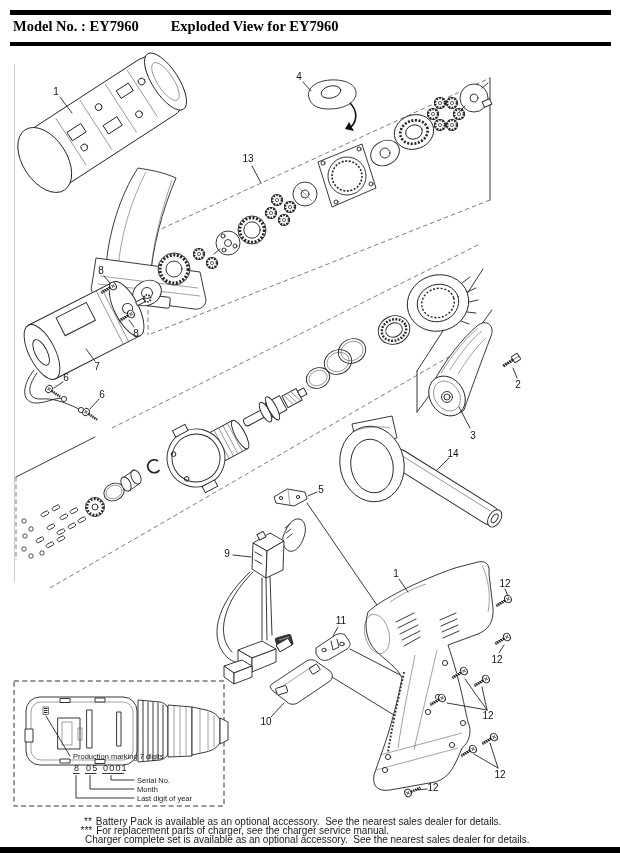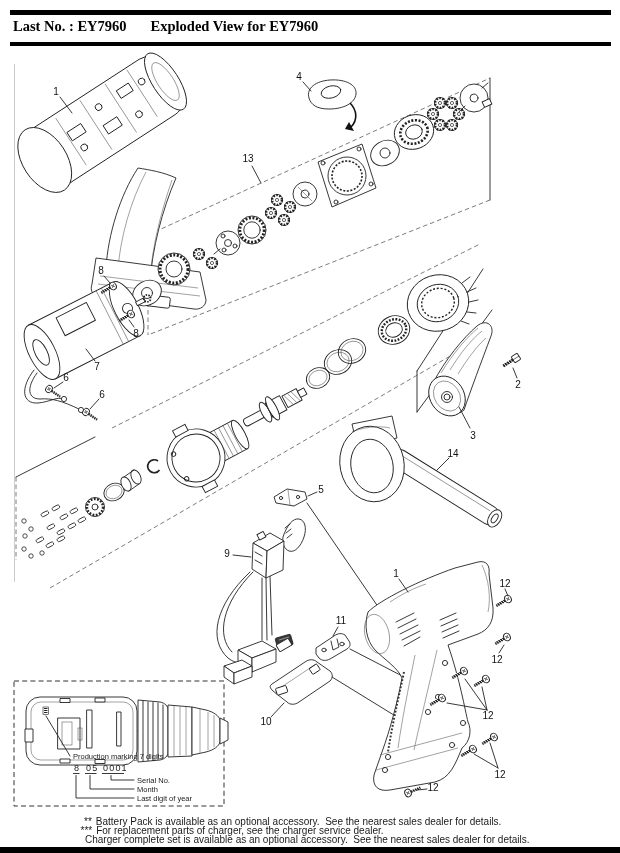--- a/index.html
+++ b/index.html
@@ -4,38 +4,38 @@
 <style>
   html,body{margin:0;padding:0}
   body{width:620px;height:853px;background:#fff;position:relative;overflow:hidden;
        font-family:"Liberation Sans",sans-serif}
   .bar{position:absolute;background:#000;left:10px;width:601px}
   #bar-top{top:10px;height:5px}
   #bar-mid{top:42px;height:3.5px}
   #bar-bottom{left:0;width:620px;top:847px;height:6px}
   #title{position:absolute;top:18px;left:13px;font-family:"Liberation Serif",serif;
          font-weight:bold;font-size:14.5px;color:#000;white-space:pre}
-  #title .t2{margin-left:24px}
+  #title .t2{margin-left:32px}
   svg{position:absolute;top:0;left:0}
   .ln{fill:none;stroke:#222;stroke-width:0.9;stroke-linecap:round;stroke-linejoin:round}
   .fw{fill:#fff;stroke:#222;stroke-width:0.9;stroke-linejoin:round}
   .thin{fill:none;stroke:#555;stroke-width:0.55}
   .dash{fill:none;stroke:#444;stroke-width:0.7;stroke-dasharray:4.5 3}
   .teeth{fill:none;stroke:#222}
   .lbl{font:10px "Liberation Sans",sans-serif;fill:#111;text-anchor:middle}
   .ins{font:7.5px "Liberation Sans",sans-serif;fill:#1a1a1a}
   .dig{font:9px "Liberation Sans",sans-serif;fill:#1a1a1a;letter-spacing:1.2px}
   .note{position:absolute;font-size:10px;color:#1a1a1a;white-space:pre}
   .note .ast{display:inline-block;margin-right:4px}
 </style>
 </head>
 <body>
 
 <div class="bar" id="bar-top"></div>
-<div id="title"><span class="t1">Last No. : EY7960</span><span class="t2">Exploded View for EY7960</span></div>
+<div id="title"><span class="t1">Model No. : EY7960</span><span class="t2">Exploded View for EY7960</span></div>
 <div class="bar" id="bar-mid"></div>
 
 <svg width="620" height="853" viewBox="0 0 620 853">
   <defs>
     <g id="screw">
       <path d="M3,0 L13.5,0" stroke="#222" stroke-width="2.6"></path>
       <path d="M4.6,-2.2 L5.6,2.2 M6.9,-2.2 L7.9,2.2 M9.2,-2.2 L10.2,2.2 M11.5,-2.2 L12.5,2.2" stroke="#fff" stroke-width="0.8"></path>
       <ellipse cx="0" cy="0" rx="3.2" ry="3.9" fill="#fff" stroke="#222" stroke-width="0.9"></ellipse>
       <path d="M-1.4,-1.4 L1.4,1.4 M-1.4,1.4 L1.4,-1.4" stroke="#222" stroke-width="0.6"></path>
     </g>
@@ -433,16 +433,16 @@
     <path class="ln" stroke-width="0.8" d="M111,775.5 V780 H134"></path>
     <path class="ln" stroke-width="0.8" d="M90,775.5 V789 H134"></path>
     <path class="ln" stroke-width="0.8" d="M76,775.5 V798 H134"></path>
     <text class="ins" x="137" y="783">Serial No.</text>
     <text class="ins" x="137" y="792">Month</text>
     <text class="ins" x="137" y="801">Last digit of year</text>
   </g>
 </svg>
 
 <div class="note" style="left:84px;top:815.5px"><span class="ast">**</span><span>Battery Pack is available as an optional accessory.  See the nearest sales dealer for details.</span></div>
-<div class="note" style="left:80.5px;top:824.7px"><span class="ast">***</span><span>For replacement parts of charger, see the charger service dealer.</span></div>
+<div class="note" style="left:80.5px;top:824.7px"><span class="ast">***</span><span>For replacement parts of charger, see the charger service manual.</span></div>
 <div class="note" style="left:85px;top:833.9px"><span>Charger complete set is available as an optional accessory.  See the nearest sales dealer for details.</span></div>
 
 <div class="bar" id="bar-bottom"></div>
 
 </body></html>

